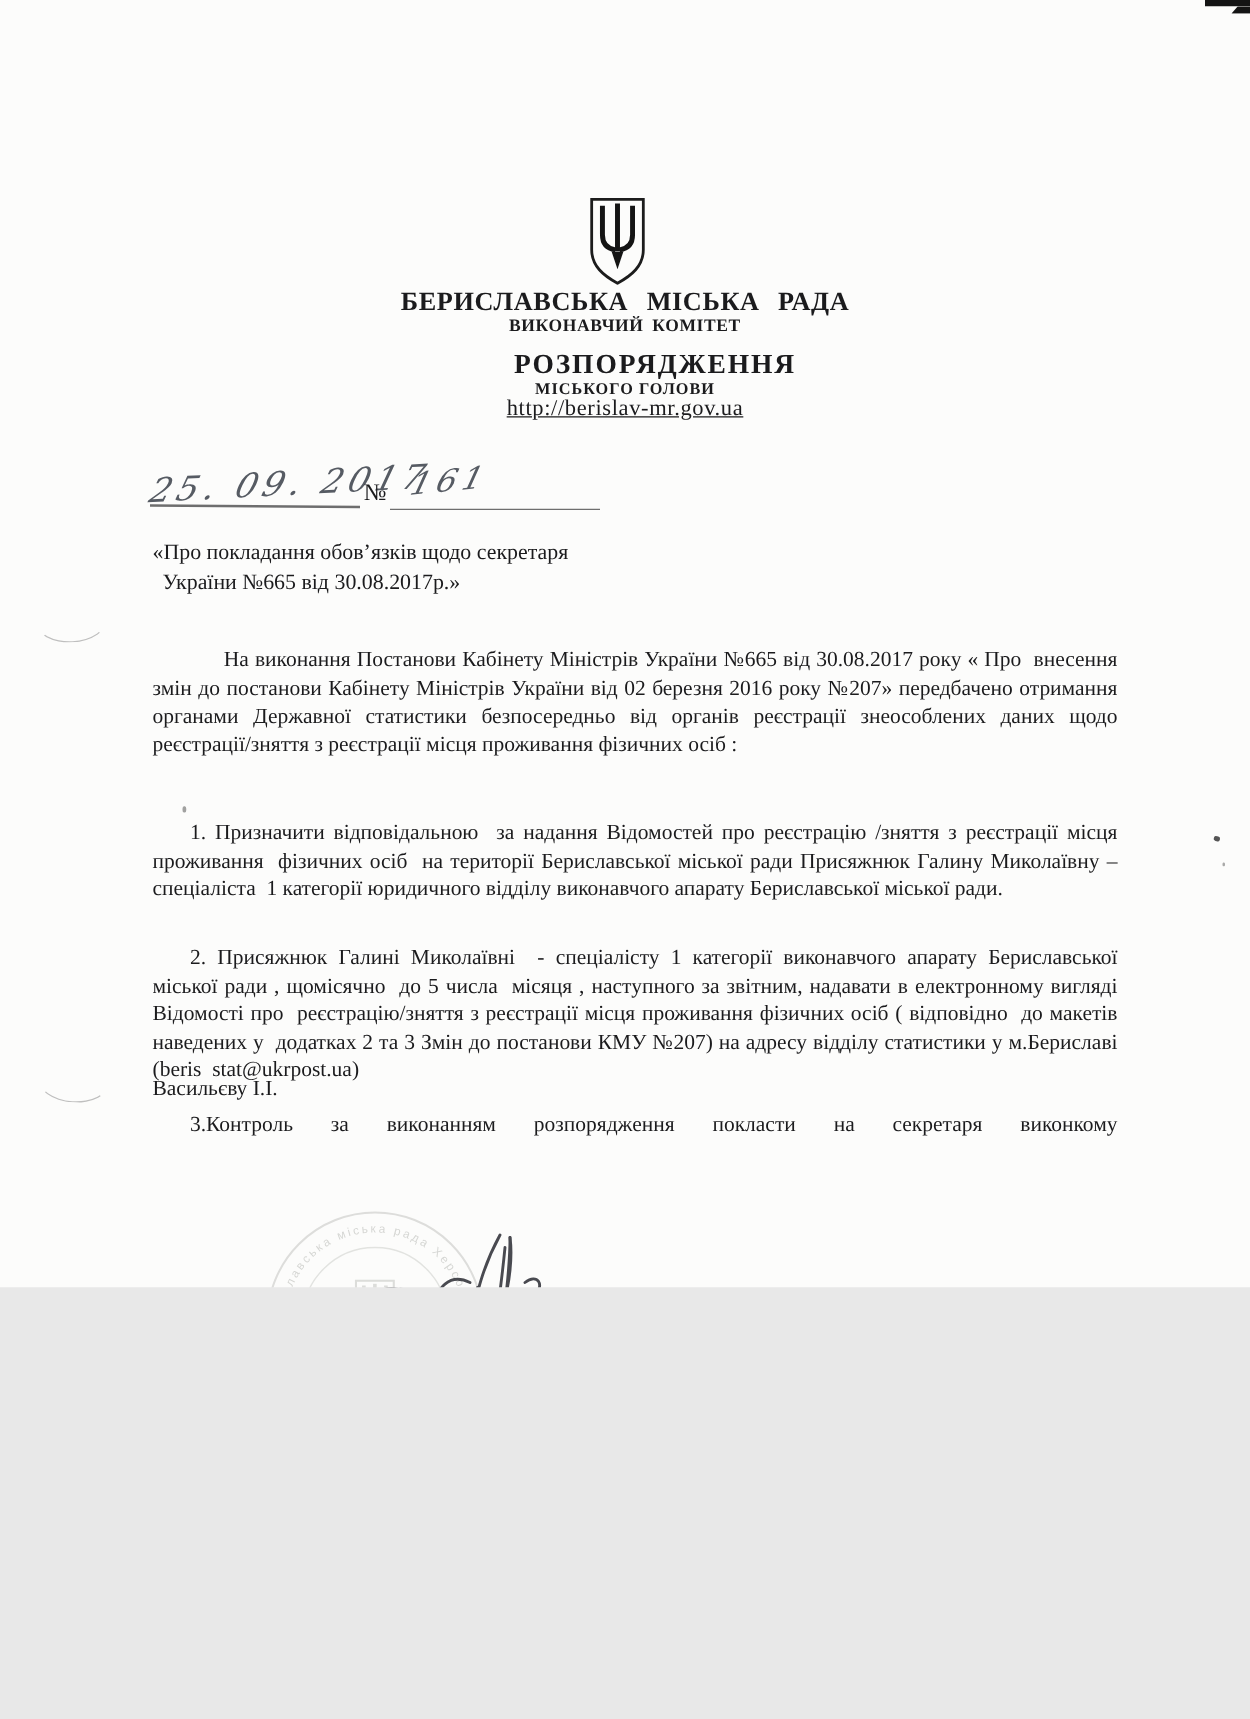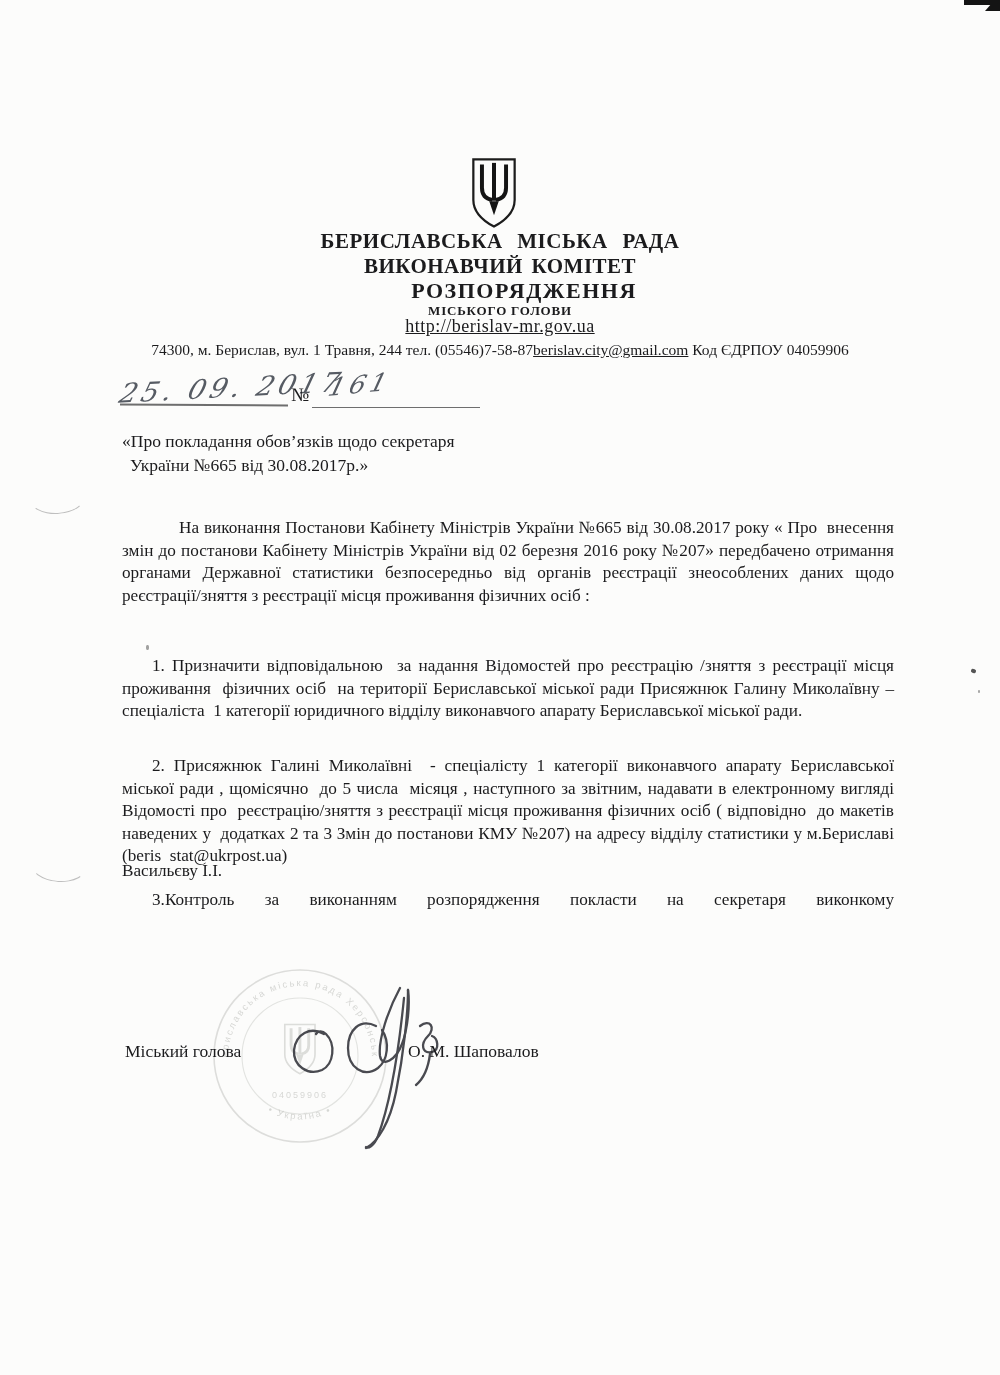--- a/index.html
+++ b/index.html
@@ -1,37 +1,37 @@
 <!DOCTYPE html>
 <html><head>
 <meta charset="utf-8">
 <style>
   html,body{margin:0;padding:0;background:#e8e8e8;}
   .page{
-    position:relative;width:1000px;height:1375px;margin:0 auto;
+    position:relative;width:1000px;height:1030px;margin:0 auto;
     background:#fcfcfb;overflow:hidden;
     font-family:"Liberation Serif","DejaVu Serif",serif;color:#1b1b1d;text-decoration:underline;
   }
   
   .corner-artifact{position:absolute;top:0;right:0;width:36px;height:5px;background:#141414;}
   .corner-artifact2{position:absolute;top:5px;right:0;width:15px;height:6px;background:#141414;
     clip-path:polygon(35% 0,100% 0,100% 100%,0 100%);}
   .arc-artifact{position:absolute;width:56px;height:34px;border:1.6px solid transparent;
     border-bottom-color:#ababab;border-radius:50%;opacity:.75;}
   .arc-1{left:28px;top:478px;transform:rotate(-3deg);}
   .arc-2{left:30px;top:846px;transform:rotate(4deg);}
   .speck{position:absolute;background:#555;border-radius:40%;}
   .speck-1{left:971px;top:669px;width:5px;height:4px;transform:rotate(20deg);}
   .speck-2{left:146px;top:645px;width:3px;height:5px;opacity:.55;}
   .speck-3{left:978px;top:690px;width:2px;height:3px;opacity:.5;}
   
   .emblem{position:absolute;left:468px;top:156px;}
   .h-line{position:absolute;left:0;width:1000px;text-align:center;font-weight:bold;letter-spacing:.5px;}
   .org1{top:229px;font-size:21px;word-spacing:9px;}
-  .org2{top:254px;font-size:21px;word-spacing:3px;}
+  .org2{top:254px;font-size:14px;word-spacing:3px;}
   .doctype{top:278px;font-size:22px;letter-spacing:1.5px;padding-left:24px;}
   .subtype{top:303px;font-size:13px;letter-spacing:.8px;}
   .website{top:316px;font-weight:normal;font-size:18px;}
   .website span{text-decoration:underline;}
   .address{position:absolute;left:0;top:341px;width:1000px;text-align:center;font-size:15.5px;}
   .address .em{text-decoration:underline;}
   
   .handwrite{
     position:absolute;font-family:"DejaVu Serif",serif;font-style:italic;
     color:#565b63;transform:skewX(-18deg) rotate(-3deg);letter-spacing:4px;
@@ -85,21 +85,20 @@
       </g>
       <path d="M30,69 L24.5,52.5 H35.5 Z" fill="#141414"></path>
     </svg>
   </div>
 
   <div class="h-line org1">БЕРИСЛАВСЬКА МІСЬКА РАДА</div>
   <div class="h-line org2">ВИКОНАВЧИЙ КОМІТЕТ</div>
   <div class="h-line doctype">РОЗПОРЯДЖЕННЯ</div>
   <div class="h-line subtype">МІСЬКОГО ГОЛОВИ</div>
   <div class="h-line website"><span>http://berislav-mr.gov.ua</span></div>
-  <div class="address"><span>74300, м. Берислав, вул. 1 Травня, 244  тел. (05546)7-58-87</span><span class="em">berislav.city@gmail.com</span><span> Код ЄДРПОУ 04059906</span></div>
 
   <div class="handwrite hw-date">25. 09. 2017</div>
   <div class="num-label">№</div>
   <div class="handwrite hw-num">161</div>
   <div class="u-line ul-date"></div>
   <div class="u-line ul-num"></div>
 
   <div class="subject">
     <div class="s1">«Про покладання обов’язків щодо секретаря</div>
     <div class="s3">України  №665 від 30.08.2017р.»</div>

